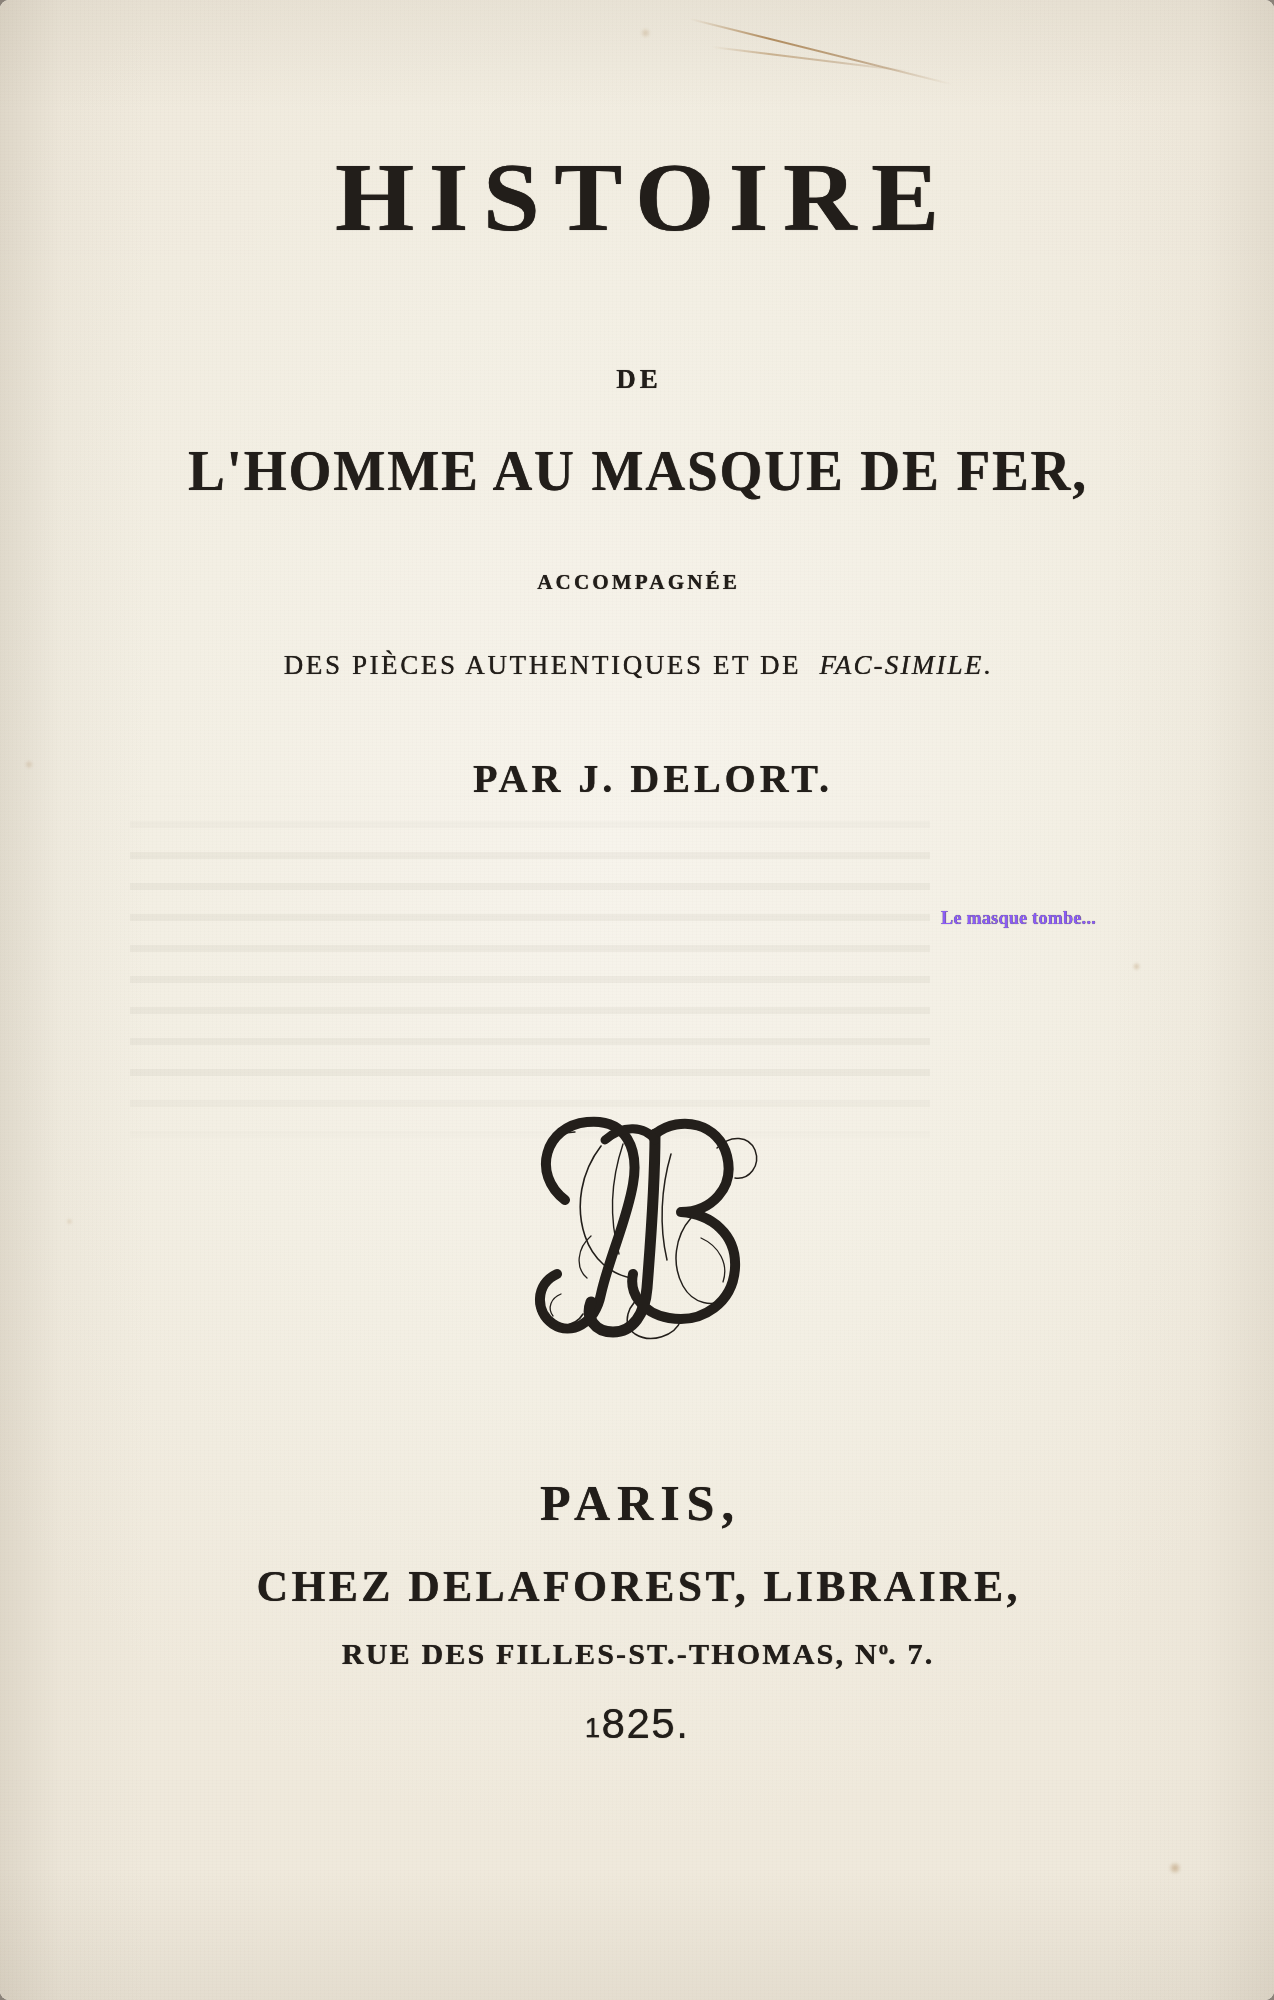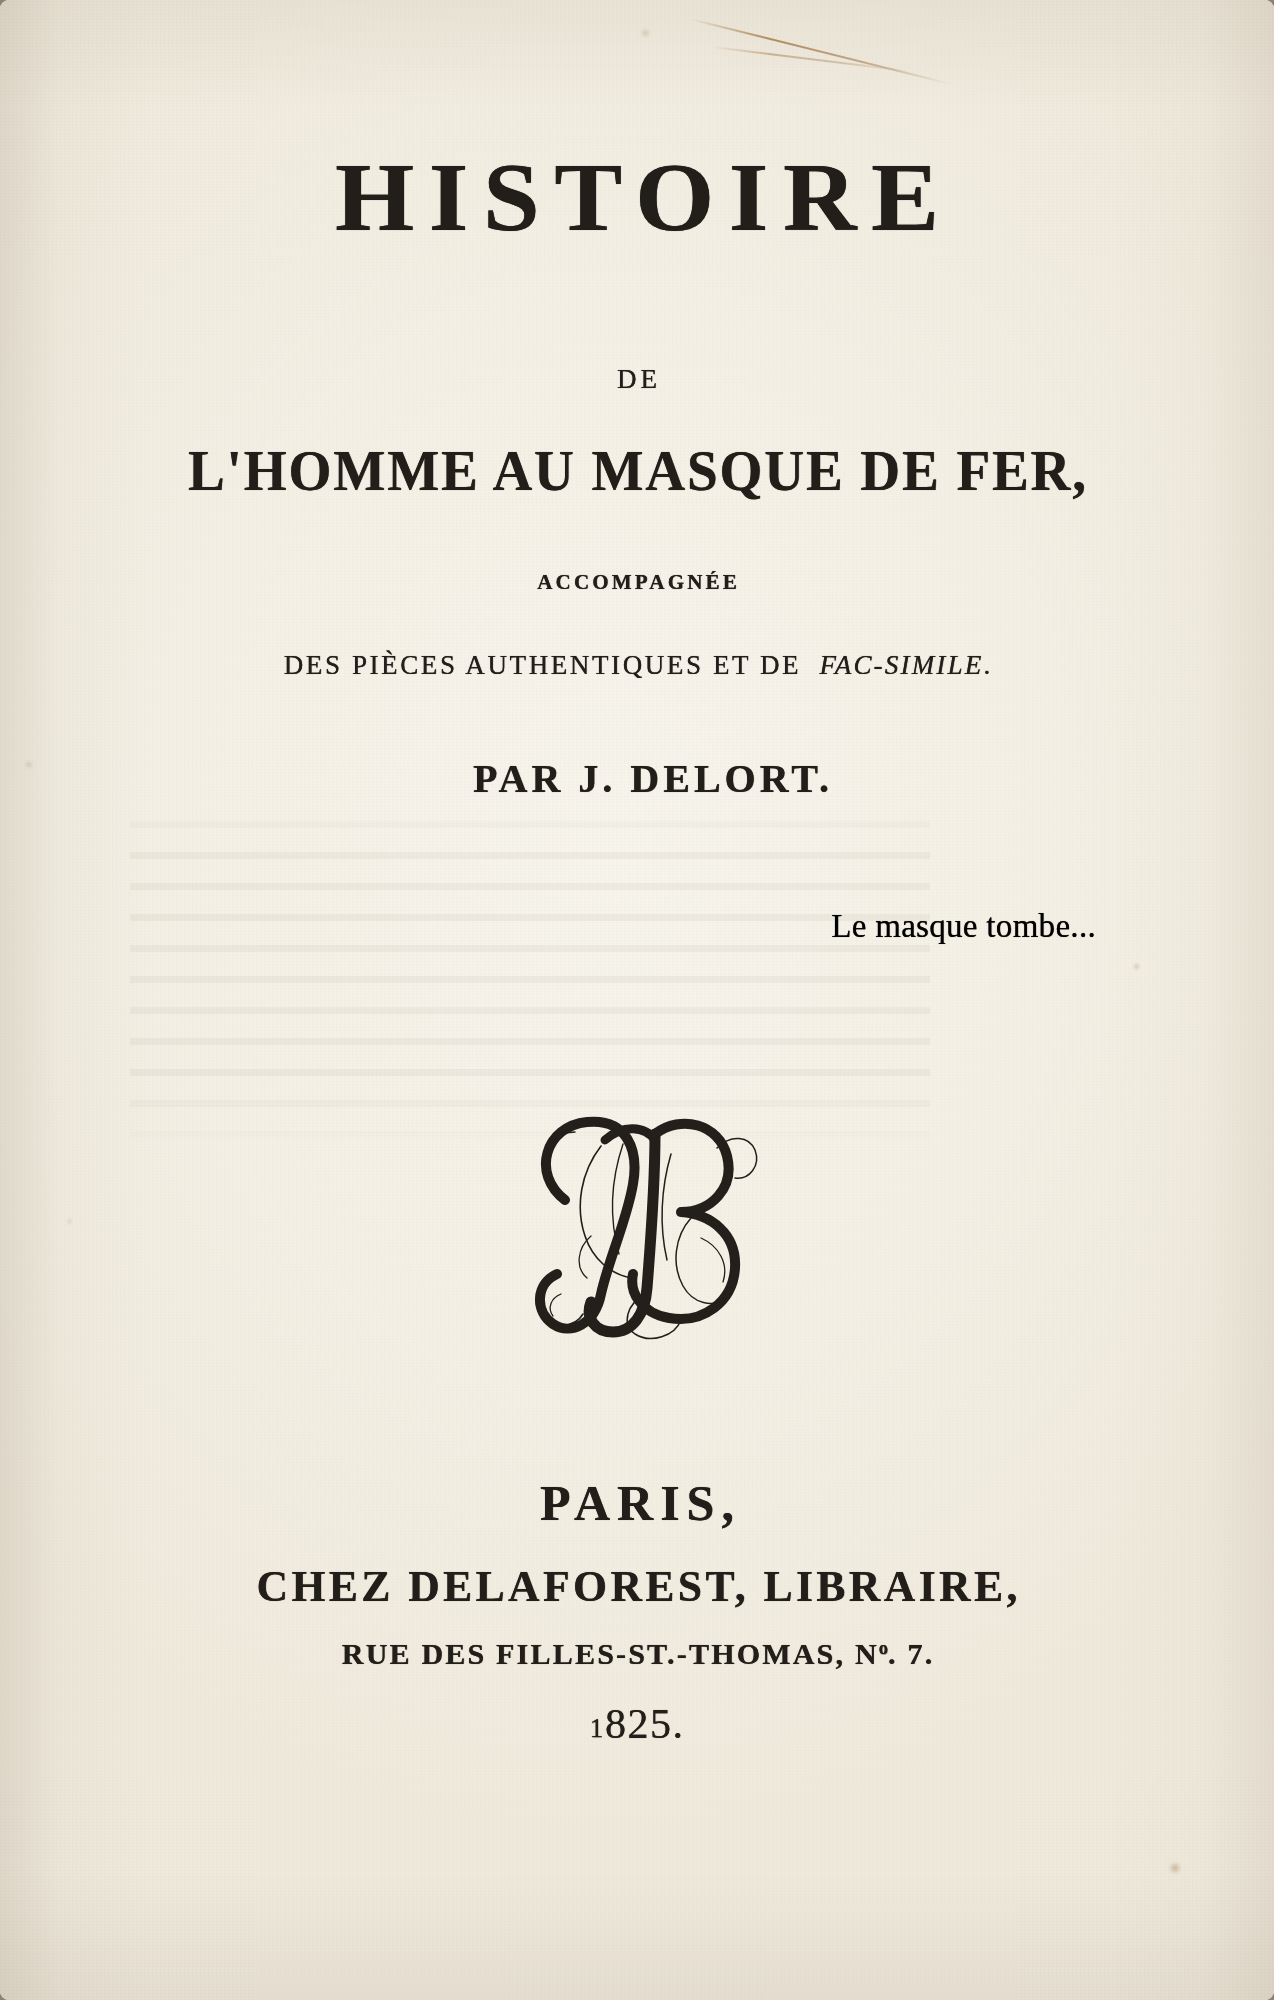--- a/index.html
+++ b/index.html
@@ -111,21 +111,21 @@
     letter-spacing: 14px;
     text-indent: 14px;
     line-height: 1;
     font-family: "Liberation Serif", "DejaVu Serif", serif;
     transform: scaleX(1.04);
   }
 
   .de-line {
     top: 364px;
     font-size: 27px;
-    font-weight: 400;
+    font-weight: 700;
     letter-spacing: 4px;
     text-indent: 4px;
   }
 
   .subtitle {
     top: 437px;
     font-size: 58px;
     font-weight: 700;
     letter-spacing: 2.0px;
     text-indent: 2px;
@@ -162,24 +162,24 @@
     letter-spacing: 4px;
     text-indent: 4px;
     margin-left: 28px;
   }
 
   .epigraph {
     top: 908px;
     right: 178px;
     left: auto;
     text-align: right;
-    font-size: 33px;
-    font-weight: 400;
+    font-size: 18px;
+    font-weight: 700;
     letter-spacing: .3px;
-    color: #000000;
+    color: #8b5cf6;
   }
 
   
   .monogram {
     position: absolute;
     left: 50%;
     top: 1088px;
     width: 268px;
     height: 260px;
     margin-left: -132px;
@@ -212,21 +212,21 @@
   .imprint-address sup {
     font-size: .62em;
     vertical-align: .52em;
     letter-spacing: 0;
   }
   .imprint-year {
     top: 1700px;
     font-size: 42px;
     font-weight: 400;
     letter-spacing: 1.5px;
-    font-family: Liberation Serif, serif;
+    font-family: Liberation Sans, sans-serif;
   }
   .imprint-year .oldstyle-1 {
     font-size: .66em;
     vertical-align: .02em;
   }
 </style>
 </head>
 <body>
 
 <div class="page">

